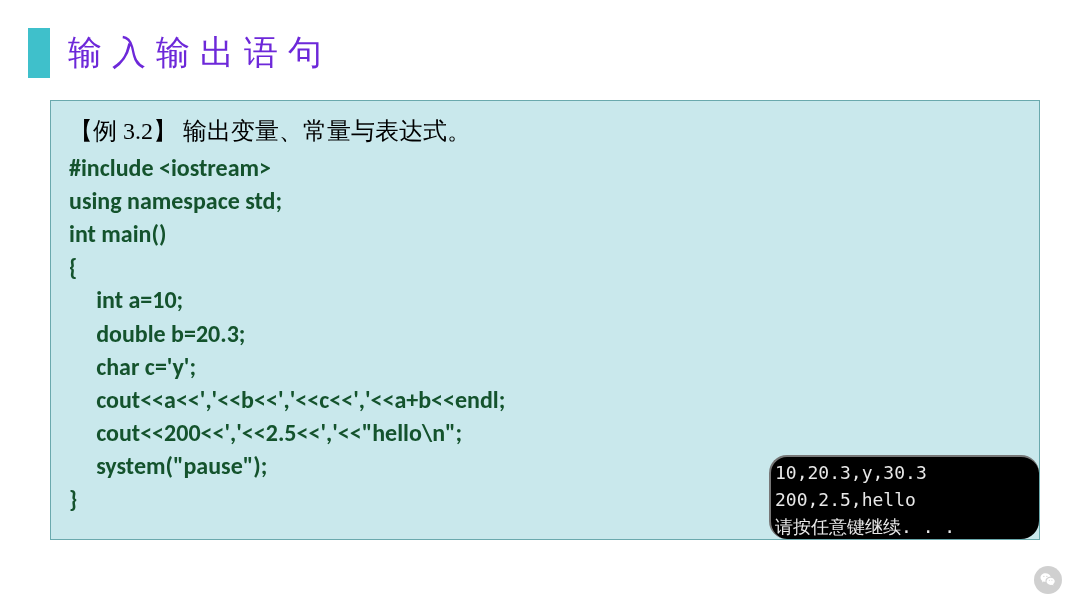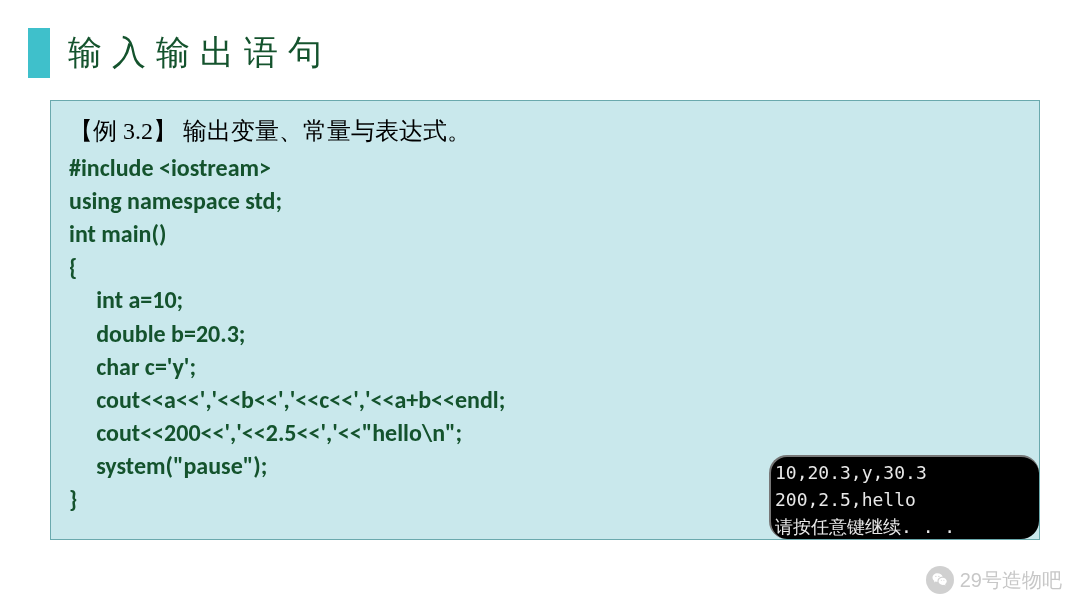--- a/index.html
+++ b/index.html
@@ -17,21 +17,21 @@
       padding-top: 28px;
       padding-left: 28px;
     }
     .title-bar {
       width: 22px;
       height: 50px;
       background: #3fc0cb;
       margin-right: 18px;
     }
     .title-text {
-      color: #14532d;
+      color: #6d28d9;
       font-size: 34px;
       letter-spacing: 10px;
       font-weight: 400;
     }
     .code-panel {
       position: absolute;
       left: 50px;
       top: 100px;
       width: 990px;
       height: 440px;
@@ -125,14 +125,13 @@
 <span>200,2.5,hello</span>
 <span>请按任意键继续. . .</span></div>
 </div>
 
 <div class="watermark">
   <span class="wm-icon">
     <svg viewBox="0 0 24 24">
         <path d="M8.5 3C4.9 3 2 5.6 2 8.8c0 1.8 1 3.4 2.5 4.5l-.6 2 2.3-1.2c.7.2 1.5.3 2.3.3h.4c-.1-.4-.2-.9-.2-1.3 0-3 2.9-5.4 6.5-5.4h.3C14.9 4.9 12 3 8.5 3zm-2 3.2c.5 0 .9.4.9.9s-.4.9-.9.9-.9-.4-.9-.9.4-.9.9-.9zm4 0c.5 0 .9.4.9.9s-.4.9-.9.9-.9-.4-.9-.9.4-.9.9-.9zM15.5 9c-3 0-5.5 2.1-5.5 4.8s2.5 4.8 5.5 4.8c.6 0 1.3-.1 1.9-.3l1.9 1-.5-1.7c1.3-.9 2.2-2.3 2.2-3.8 0-2.7-2.5-4.8-5.5-4.8zm-1.7 2.6c.4 0 .7.3.7.7s-.3.7-.7.7-.7-.3-.7-.7.3-.7.7-.7zm3.4 0c.4 0 .7.3.7.7s-.3.7-.7.7-.7-.3-.7-.7.3-.7.7-.7z"></path>
       </svg>
   </span>
-  <span class="wm-text">29号造物吧</span>
 </div>
 
 </body></html>

